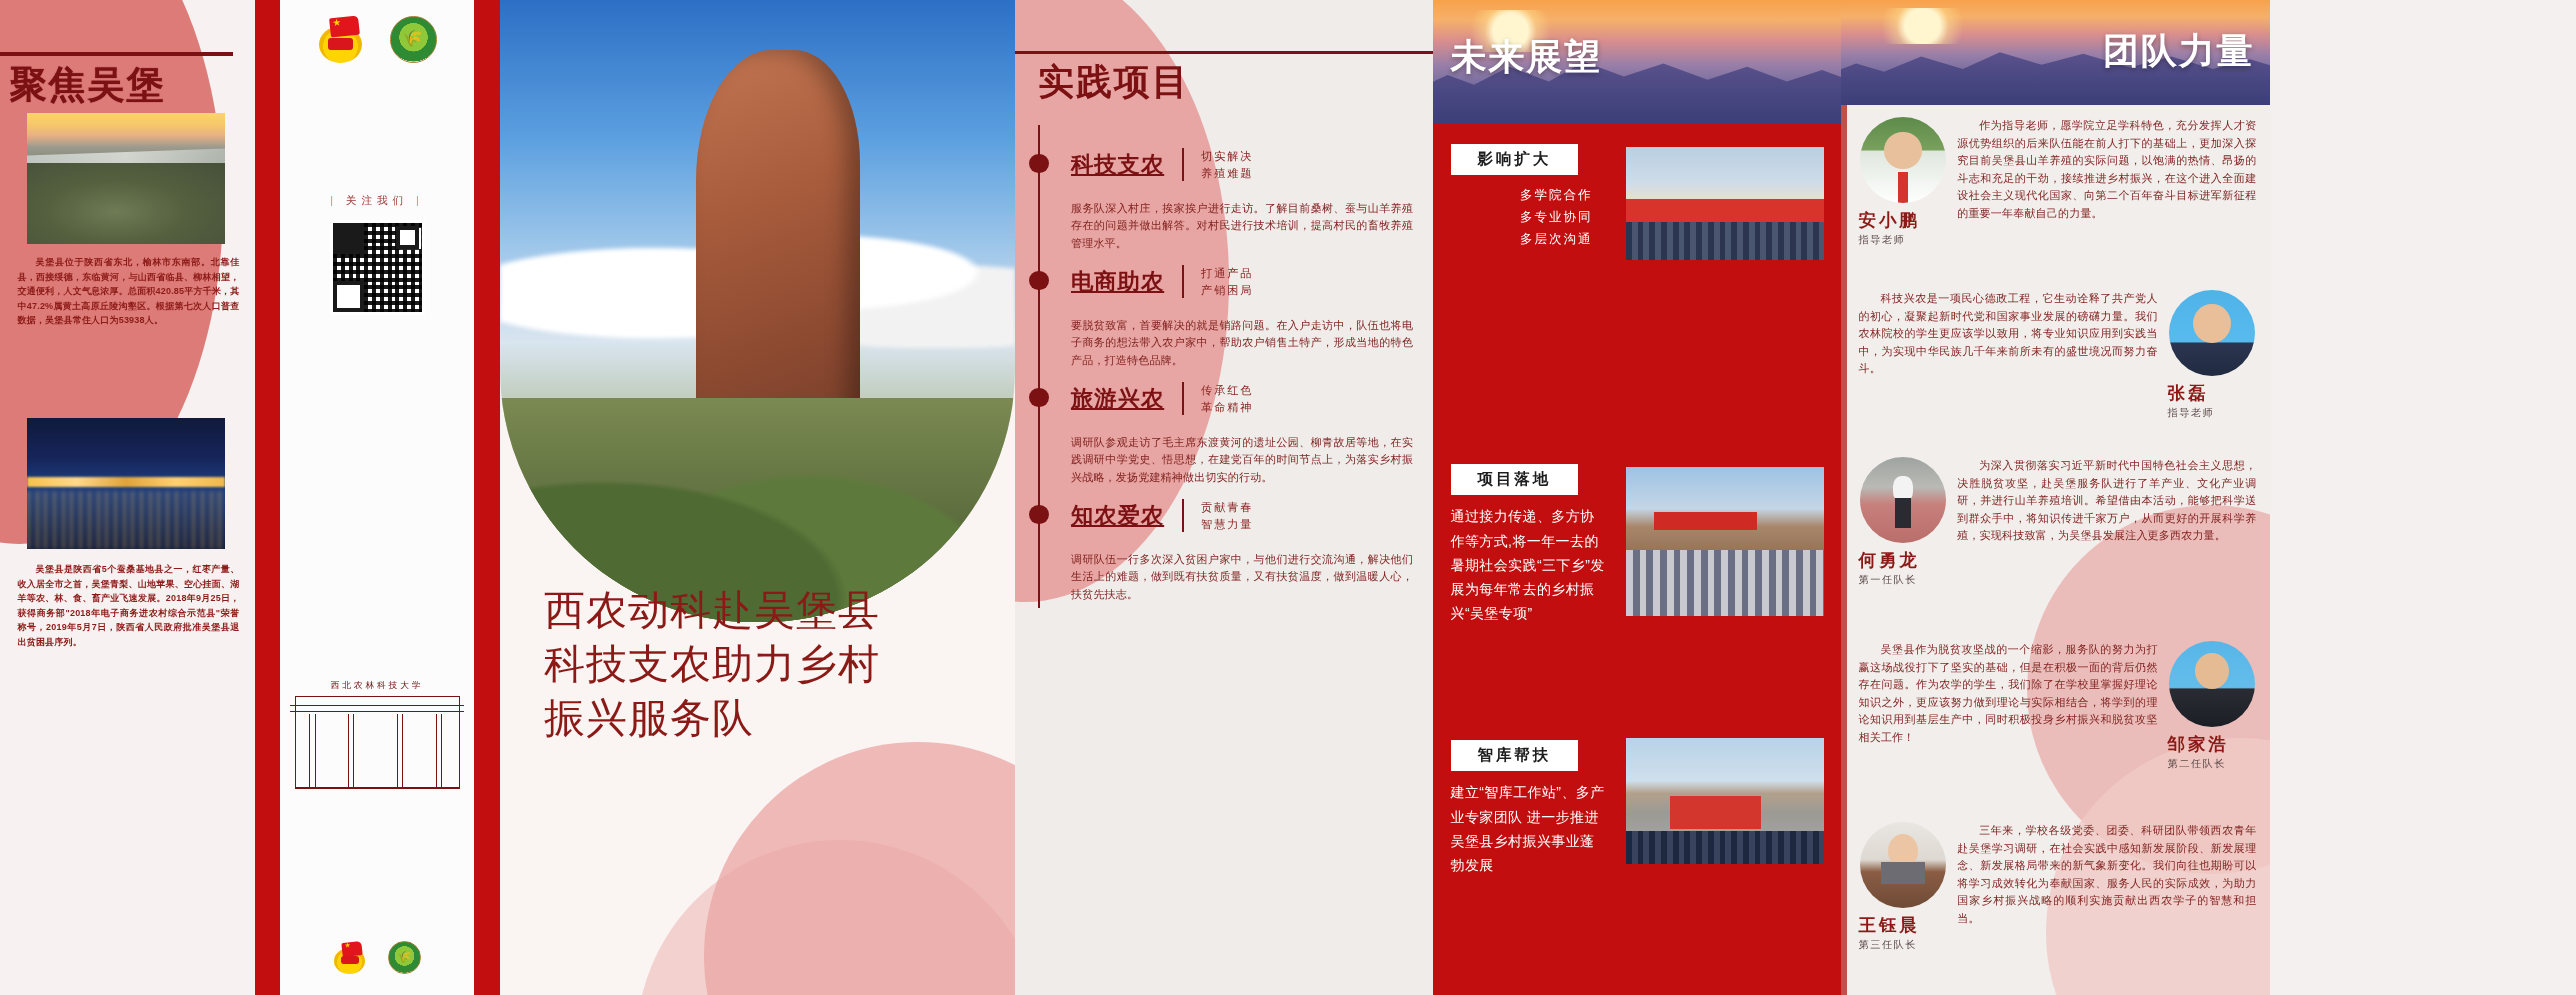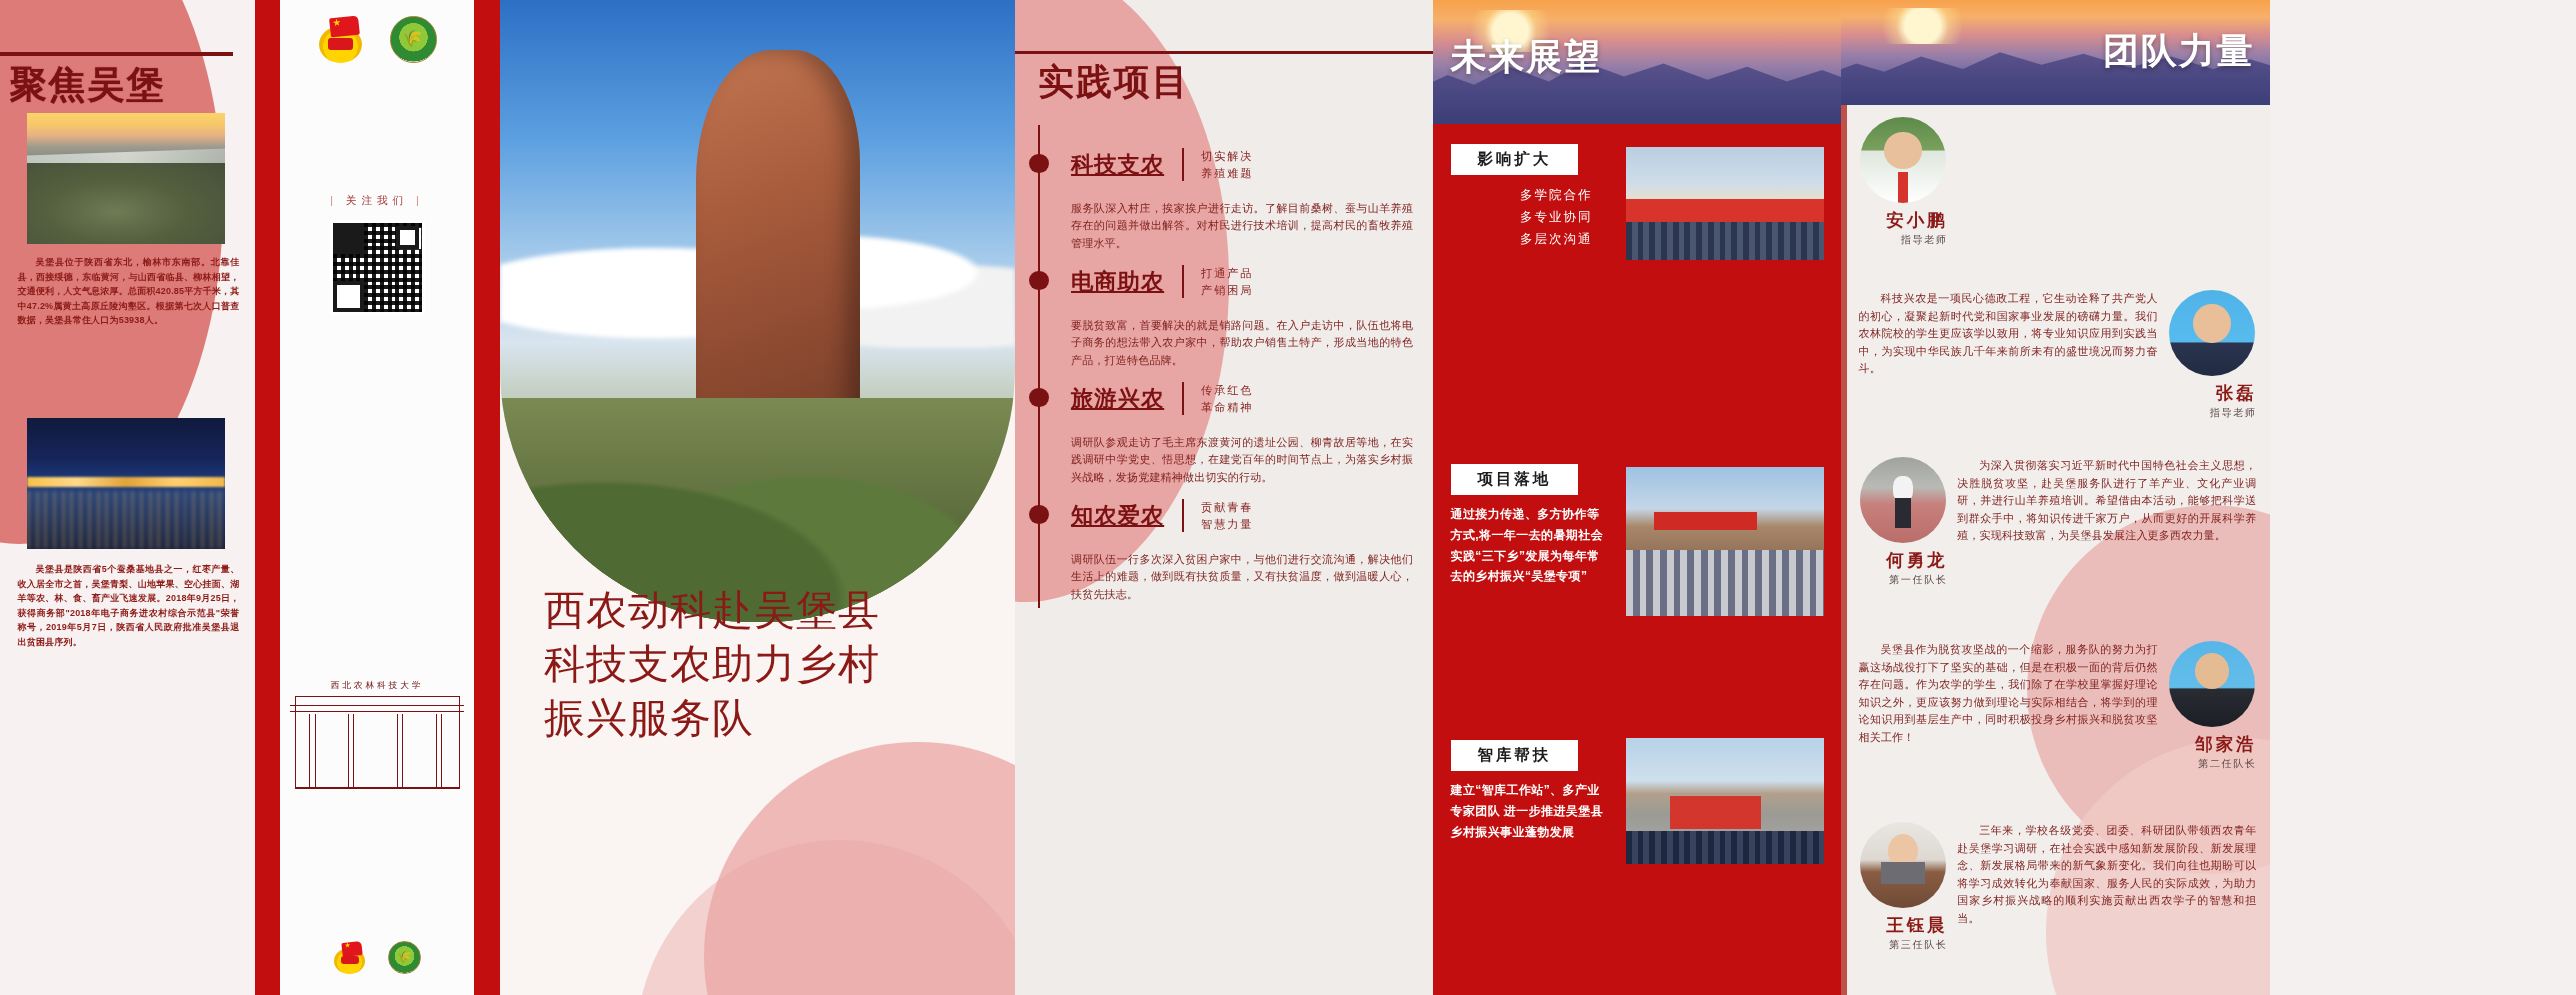--- a/index.html
+++ b/index.html
@@ -147,21 +147,21 @@
     position:relative; }
   .mtnSunset::before { content:""; position:absolute; left:6%; top:8%; width:26%; height:34%;
     background:radial-gradient(circle,#fff6d0 0 30%, rgba(255,230,150,.45) 45%, transparent 70%); }
   .mtnSunset::after { content:""; position:absolute; left:-4%; bottom:0; width:108%; height:66%;
     background:linear-gradient(to bottom, rgba(90,80,140,.85), rgba(60,62,120,.95));
     clip-path:polygon(0 58%,7% 40%,13% 52%,21% 30%,30% 48%,38% 24%,47% 42%,56% 26%,66% 46%,75% 30%,84% 48%,92% 34%,100% 50%,100% 100%,0 100%); }
   .fblock { position:absolute; left:17.5px; width:373px; }
   .fTag { display:inline-block; background:#fff; color:#1d1d1d; font-size:15.5px; font-weight:bold;
     padding:4.9px 27px; letter-spacing:2.9px; }
   .fList { margin-top:9px; color:#fff; font-size:12.6px; line-height:1.75; letter-spacing:1.9px; text-align:right; width:142px; }
-  .fText { margin-top:9.7px; color:#fff; font-size:12px; line-height:1.72; width:155px; letter-spacing:0.4px;font-weight:bold; }
+  .fText { margin-top:9.7px; color:#fff; font-size:14px; line-height:1.72; width:155px; letter-spacing:0.4px; }
   .fPhoto { position:absolute; border:1.9px solid #fff0; }
   .groupA { width:100%; height:100%;
     background:linear-gradient(to bottom,#b9cfe2 0%,#cfdce8 32%,#e4e0d2 45%,#d6c9a8 60%,#cbbd9c 100%); position:relative; }
   .groupA::before { content:""; position:absolute; left:0; top:46%; width:100%; height:22%; background:#d8342c; }
   .groupA::after { content:""; position:absolute; left:0; bottom:0; width:100%; height:34%;
     background:repeating-linear-gradient(to right,#2b3550 0 5.8px,#4a5570 5.8px 11.7px); }
   .groupB { width:100%; height:100%;
     background:linear-gradient(to bottom,#9ec2e4 0%,#c4d6e6 28%,#a8866a 40%,#8e6f55 62%,#7d7160 100%); position:relative; }
   .groupB::before { content:""; position:absolute; left:14%; top:30%; width:52%; height:12%; background:#cf2b24; }
   .groupB::after { content:""; position:absolute; left:0; bottom:0; width:100%; height:44%;
@@ -176,21 +176,21 @@
   .p6 { position:relative; width:429px; height:995px; background:#f1eeec; flex:0 0 429px; overflow:hidden; }
   .p6 .banner { position:absolute; left:0; top:0; width:429px; height:105px; overflow:hidden; }
   .p6 .banner h2 { position:absolute; right:15.5px; top:27px; font-size:36px; font-weight:bold; color:#fff;
     letter-spacing:1.9px; text-shadow:0 1.9px 5.8px rgba(0,0,0,.35); }
   .p6 .sidebar { position:absolute; left:0; top:105px; bottom:0; width:5.8px; background:#c0504a; }
   .p6 .blobR { position:absolute; right:-126px; top:505px; width:369px; height:369px; border-radius:50%;
     background:#eab4b1; opacity:.85; }
   .p6 .blobR2 { position:absolute; right:-165px; top:738px; width:389px; height:389px; border-radius:50%;
     background:#f0c9c6; opacity:.8; }
   .member { position:absolute; display:flex; gap:9.7px; z-index:4; }
-  .mPhotoWrap { width:89px; flex:0 0 89px; text-align:right;font-family:Liberation Mono, monospace; }
+  .mPhotoWrap { width:89px; flex:0 0 89px; text-align:left;font-family:Liberation Mono, monospace; }
   .mPhoto { width:86px; height:86px; border-radius:50%; overflow:hidden; margin:0 auto; }
   .mName { margin-top:4.9px; font-size:17.5px; font-weight:bold; color:#8b1a17; letter-spacing:2.9px; }
   .mRole { margin-top:1px; font-size:10.2px; color:#5c4a47; letter-spacing:1.5px; }
   .mText { font-size:11px; line-height:1.6; color:#7e1f1c; text-align:justify; text-indent:2em; letter-spacing:0.2px; }
   .face1 { width:100%; height:100%; background:linear-gradient(to bottom,#5d8a4a 0%,#79a05d 38%,#dfe7dd 40%,#fff 100%); position:relative; }
   .face1::before{ content:""; position:absolute; left:28%; top:18%; width:44%; height:42%; border-radius:50%; background:#e8c09b; }
   .face1::after{ content:""; position:absolute; left:44%; bottom:0; width:12%; height:36%; background:#d6332c; }
   .face2 { width:100%; height:100%; background:linear-gradient(to bottom,#4fb3e8 0%,#58bbee 60%,#2b3550 62%,#202a40 100%); position:relative; }
   .face2::before{ content:""; position:absolute; left:28%; top:16%; width:44%; height:46%; border-radius:50%; background:#e8bf98; }
   .face3 { width:100%; height:100%; background:linear-gradient(to bottom,#9fa3a0 0%,#b9bab5 35%,#c8807c 55%,#b96e6a 100%); position:relative; }
@@ -385,20 +385,21 @@
     <div class="blobR2"></div>
 
     <div class="member" style="left:17.5px; top:117px; width:398px;">
       <div class="mPhotoWrap">
         <div class="mPhoto">
             <div class="face1"></div>
           </div>
         <div class="mName">安小鹏</div>
         <div class="mRole">指导老师</div>
       </div>
+      <div class="mText">作为指导老师，愿学院立足学科特色，充分发挥人才资源优势组织的后来队伍能在前人打下的基础上，更加深入探究目前吴堡县山羊养殖的实际问题，以饱满的热情、昂扬的斗志和充足的干劲，接续推进乡村振兴，在这个进入全面建设社会主义现代化国家、向第二个百年奋斗目标进军新征程的重要一年奉献自己的力量。</div>
     </div>
 
     <div class="member" style="left:17.5px; top:290px; width:398px; flex-direction:row-reverse;">
       <div class="mPhotoWrap">
         <div class="mPhoto">
             <div class="face2"></div>
           </div>
         <div class="mName">张磊</div>
         <div class="mRole">指导老师</div>
       </div>

